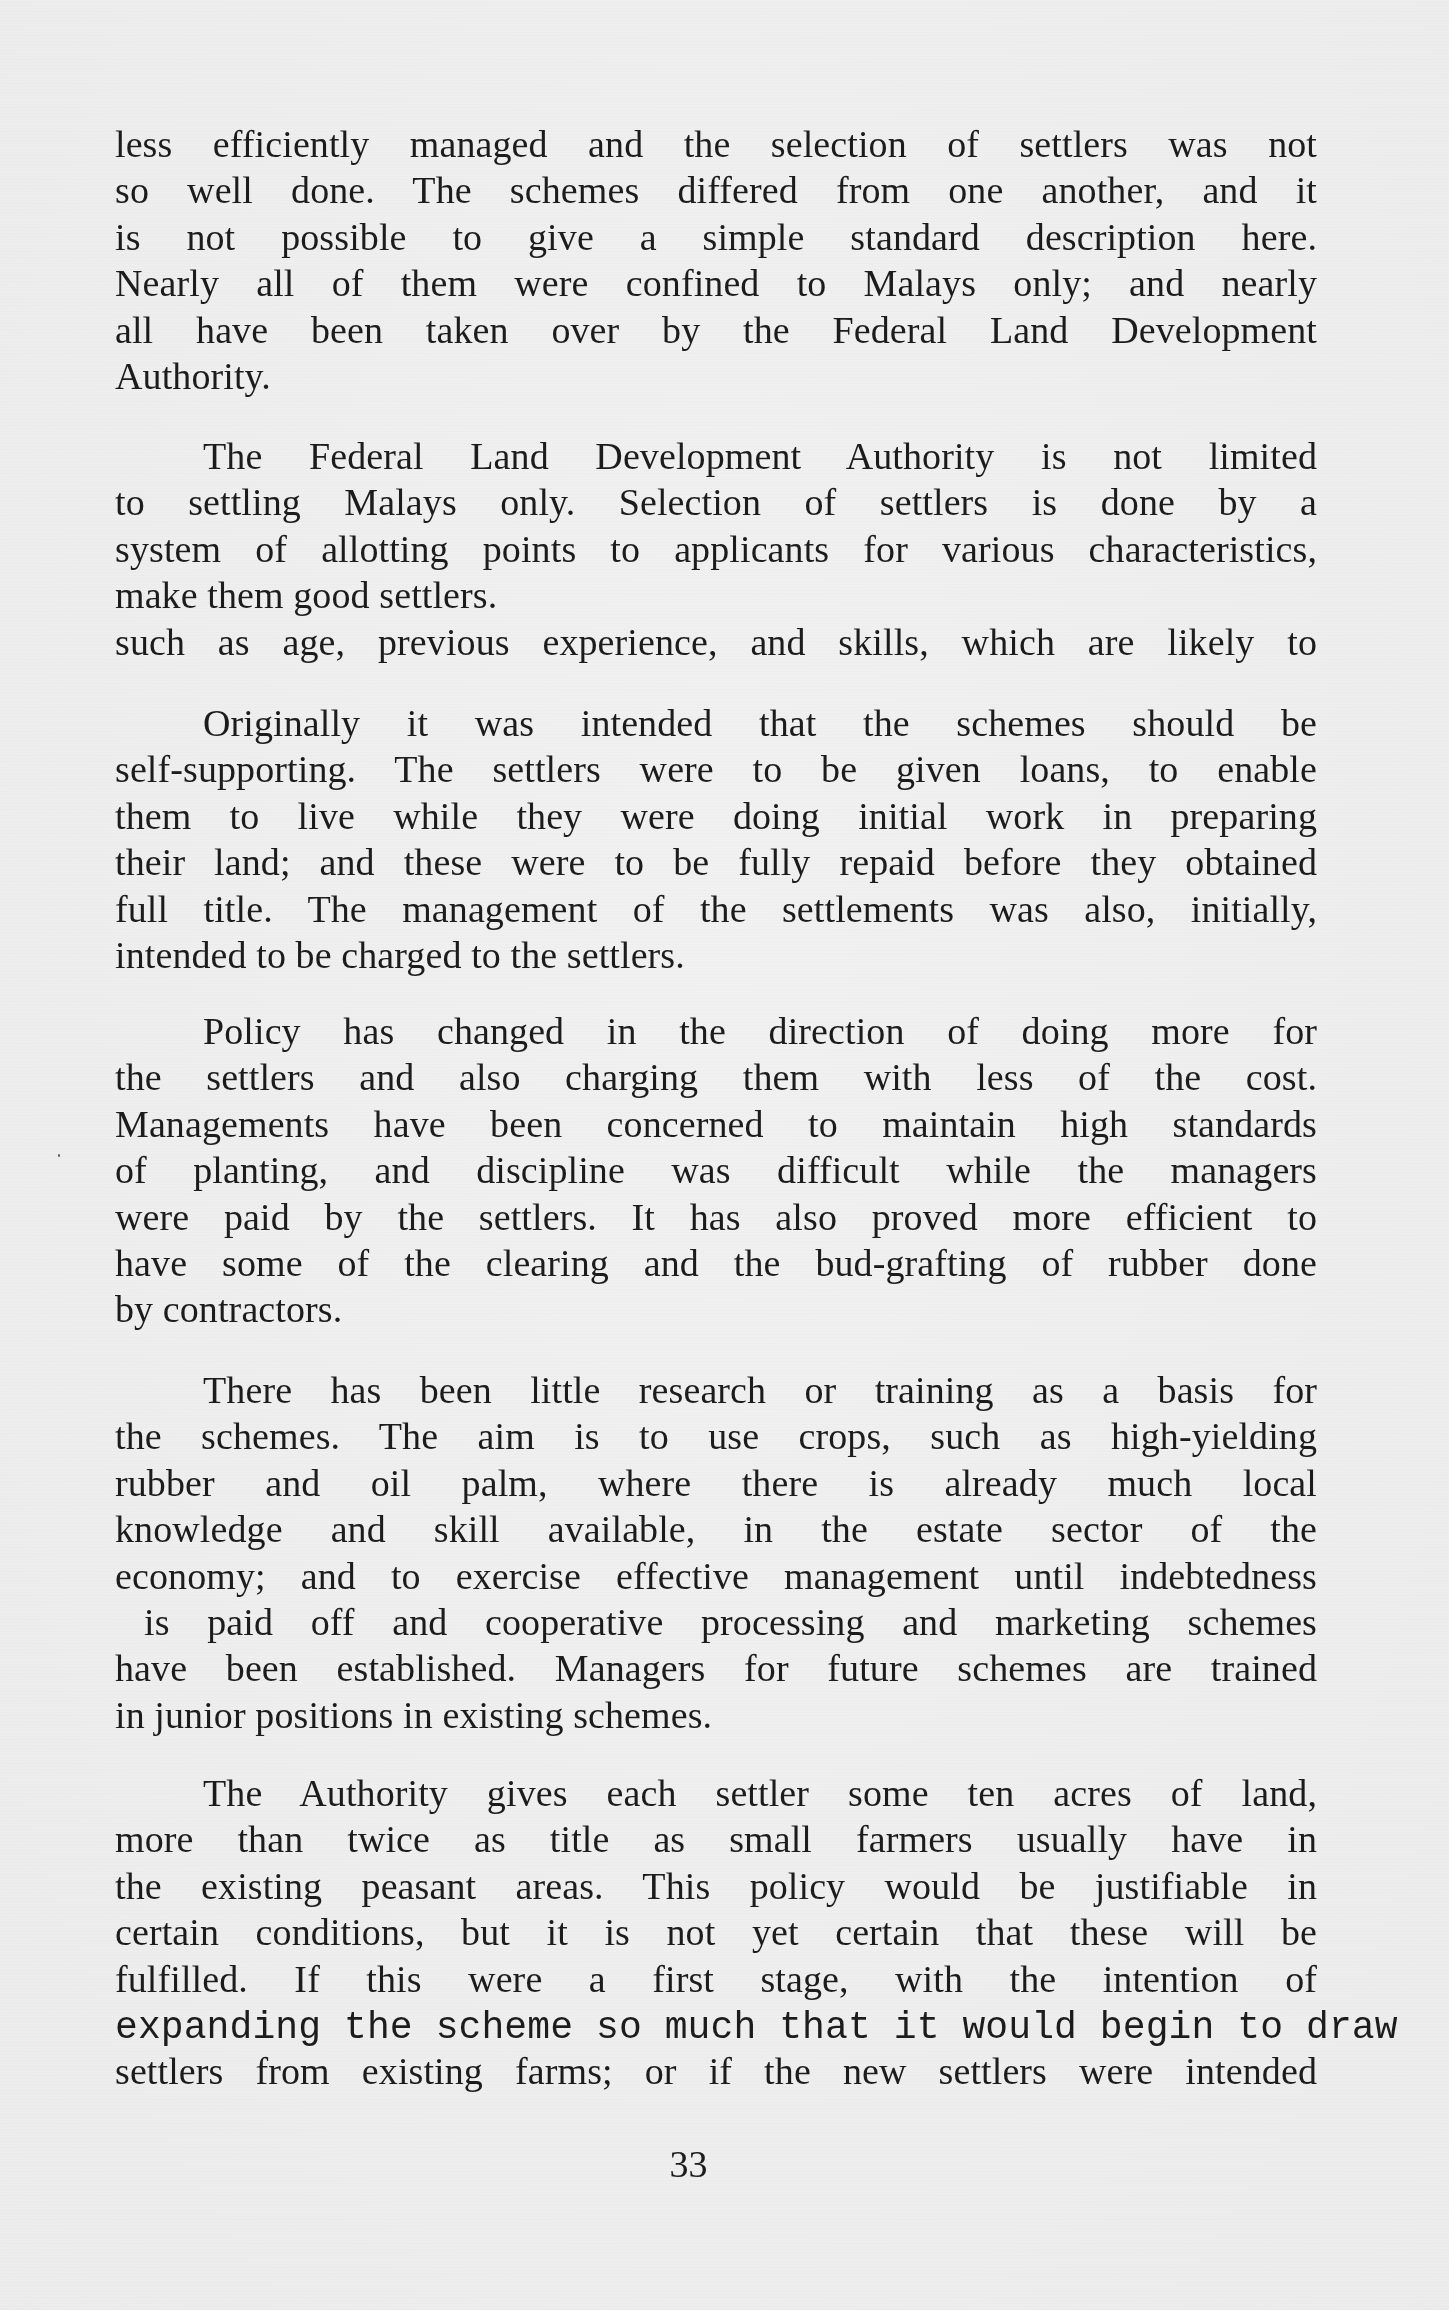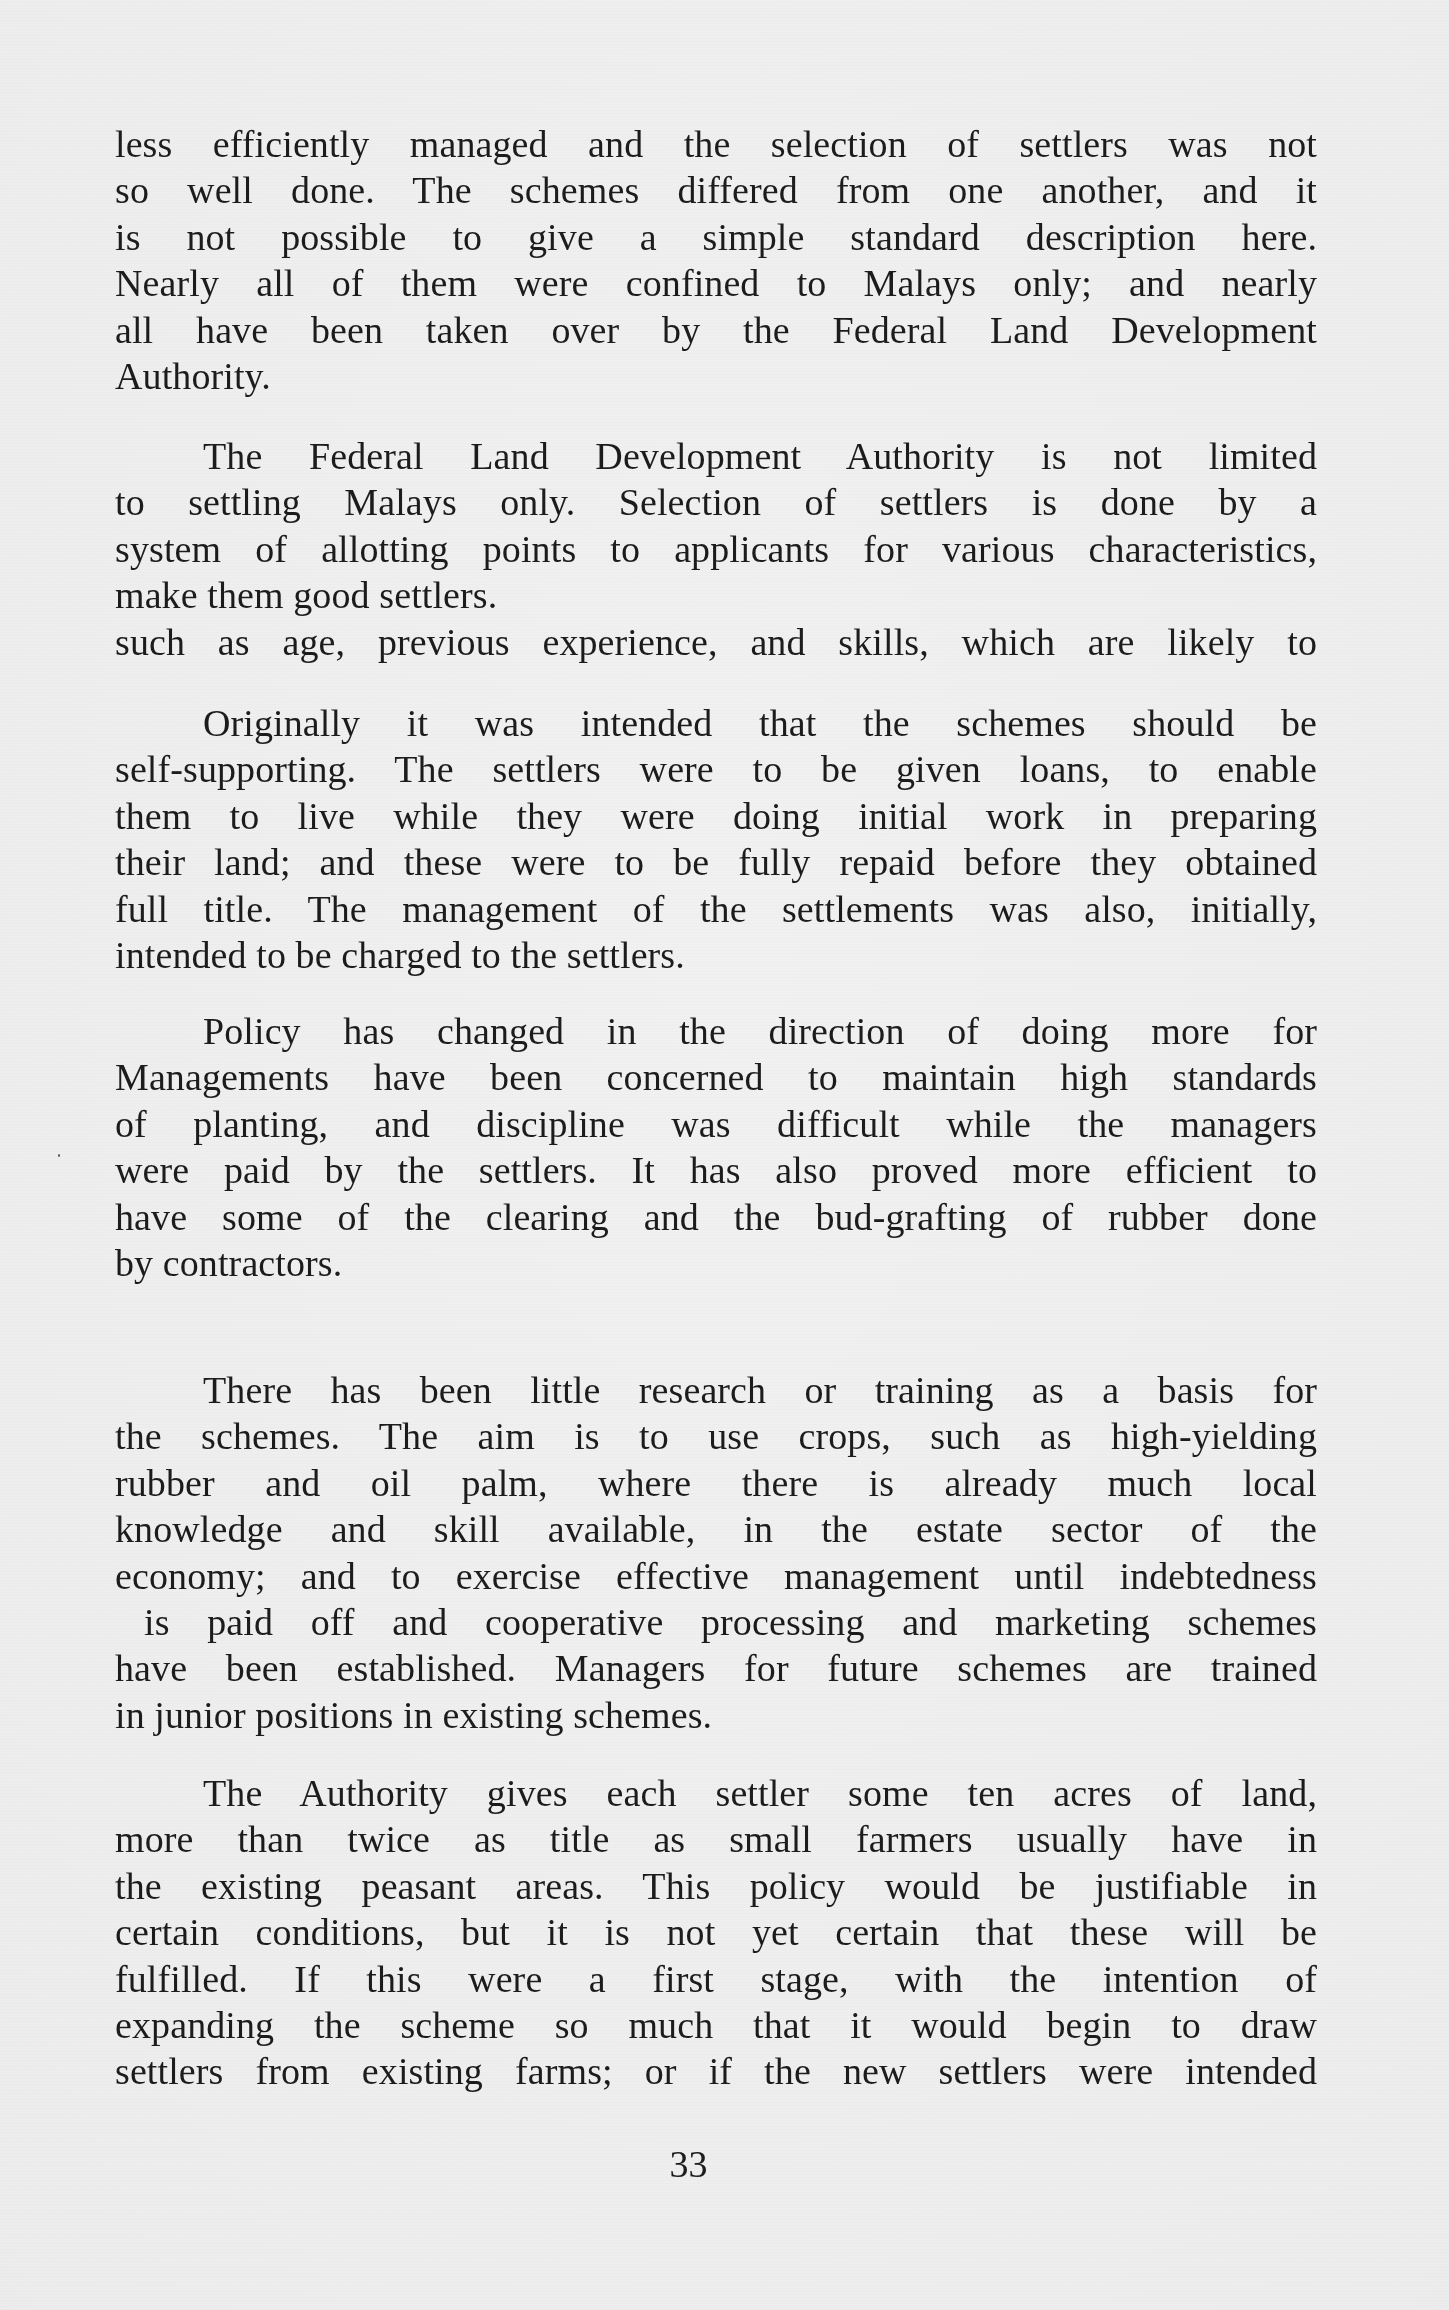--- a/index.html
+++ b/index.html
@@ -109,20 +109,21 @@
     <span class="line first"><span style="white-space: nowrap;">Originally it was intended that the schemes should be</span></span>
     <span class="line"><span style="white-space: nowrap;">self-supporting. The settlers were to be given loans, to enable</span></span>
     <span class="line"><span style="white-space: nowrap;">them to live while they were doing initial work in preparing</span></span>
     <span class="line"><span style="white-space: nowrap;">their land; and these were to be fully repaid before they obtained</span></span>
     <span class="line"><span style="white-space: nowrap;">full title. The management of the settlements was also, initially,</span></span>
     <span class="line last">intended to be charged to the settlers.</span>
   </div>
 
   <div class="para" id="para-p4" style="top:1008px">
     <span class="line first"><span style="white-space: nowrap;">Policy has changed in the direction of doing more for</span></span>
+    <span class="line"><span style="white-space: nowrap;">the settlers and also charging them with less of the cost.</span></span>
     <span class="line"><span style="white-space: nowrap;">Managements have been concerned to maintain high standards</span></span>
     <span class="line"><span style="white-space: nowrap;">of planting, and discipline was difficult while the managers</span></span>
     <span class="line"><span style="white-space: nowrap;">were paid by the settlers. It has also proved more efficient to</span></span>
     <span class="line"><span style="white-space: nowrap;">have some of the clearing and the bud-grafting of rubber done</span></span>
     <span class="line last">by contractors.</span>
   </div>
 
   <div class="para" id="para-p5" style="top:1367px">
     <span class="line first"><span style="white-space: nowrap;">There has been little research or training as a basis for</span></span>
     <span class="line"><span style="white-space: nowrap;">the schemes. The aim is to use crops, such as high-yielding</span></span>
@@ -133,21 +134,21 @@
     <span class="line"><span style="white-space: nowrap;">have been established. Managers for future schemes are trained</span></span>
     <span class="line last">in junior positions in existing schemes.</span>
   </div>
 
   <div class="para" id="para-p6" style="top:1770px">
     <span class="line first"><span style="white-space: nowrap; margin-top: 40px;">The Authority gives each settler some ten acres of land,</span></span>
     <span class="line"><span style="white-space: nowrap;">more than twice as title as small farmers usually have in</span></span>
     <span class="line"><span style="white-space: nowrap;">the existing peasant areas. This policy would be justifiable in</span></span>
     <span class="line"><span style="white-space: nowrap;">certain conditions, but it is not yet certain that these will be</span></span>
     <span class="line"><span style="white-space: nowrap;">fulfilled. If this were a first stage, with the intention of</span></span>
-    <span class="line"><span style="white-space: nowrap;">expanding the scheme so much that it would begin to draw</span></span>
+    <span class="line"><span style="white-space: nowrap; font-family: Liberation Mono, monospace;">expanding the scheme so much that it would begin to draw</span></span>
     <span class="line"><span style="white-space: nowrap;">settlers from existing farms; or if the new settlers were intended</span></span>
   </div>
 
 </div>
 
 <div class="page-number">
   <span>33</span>
 </div>
 
 </body></html>

